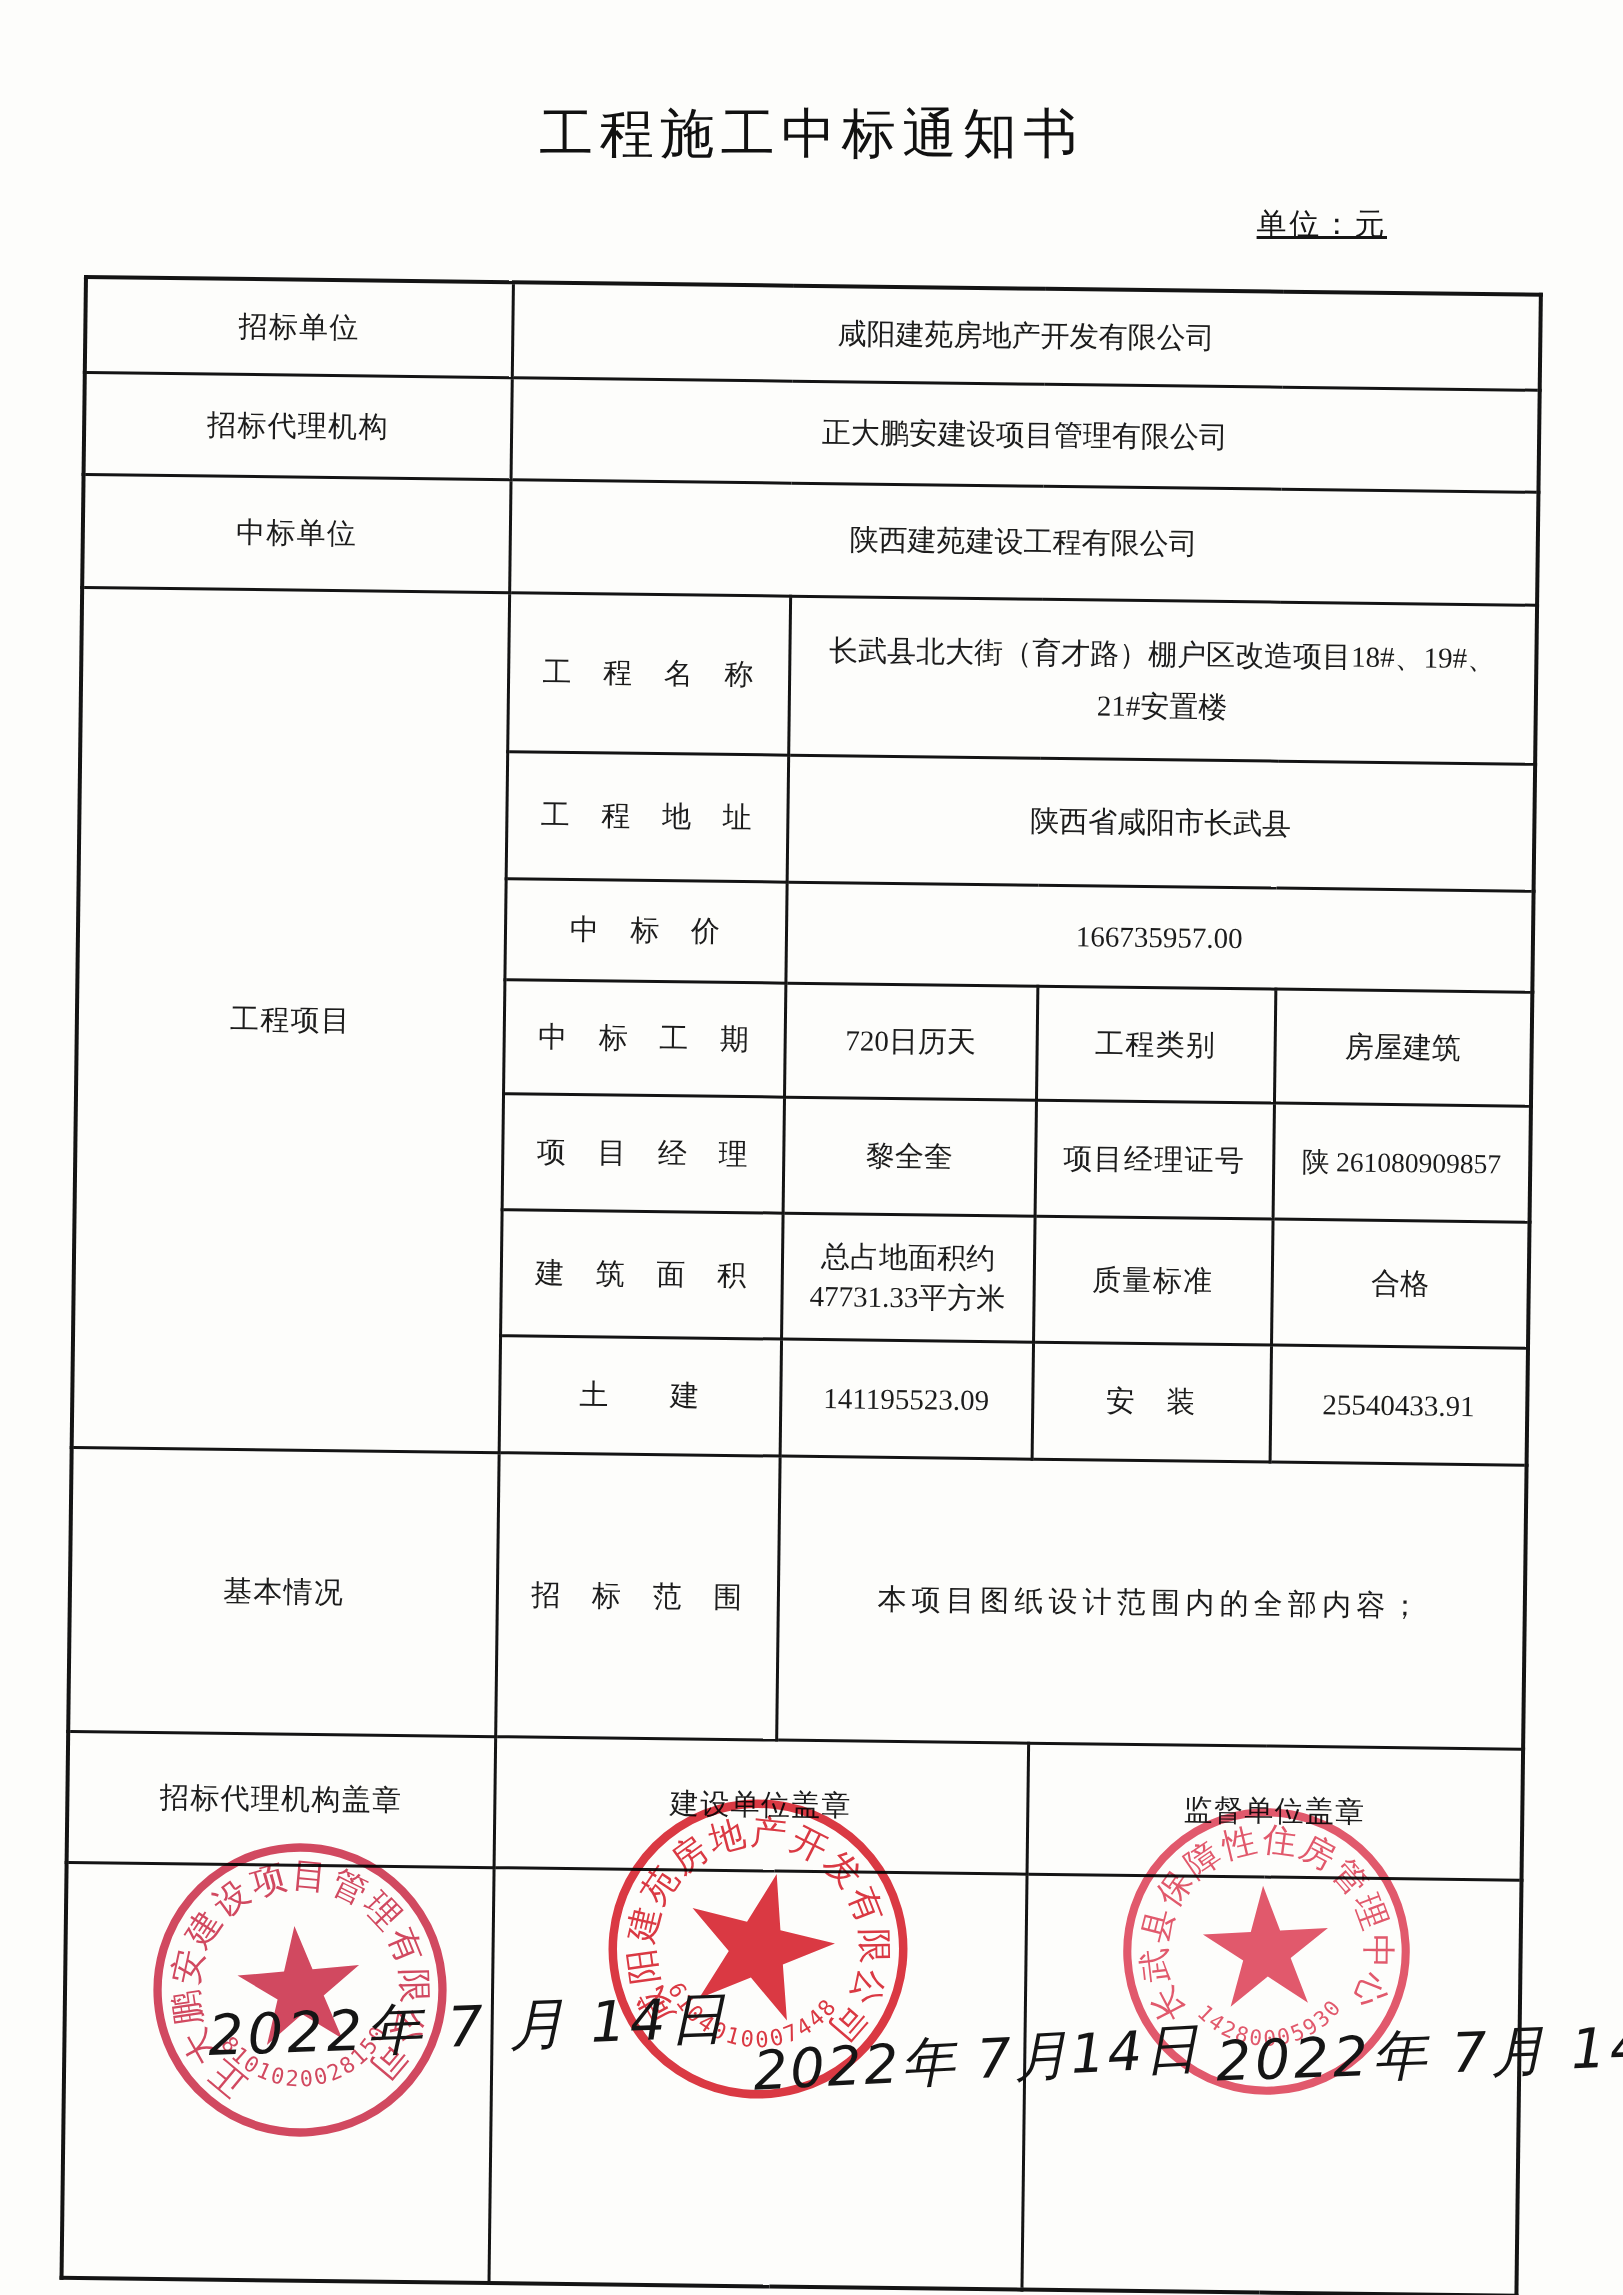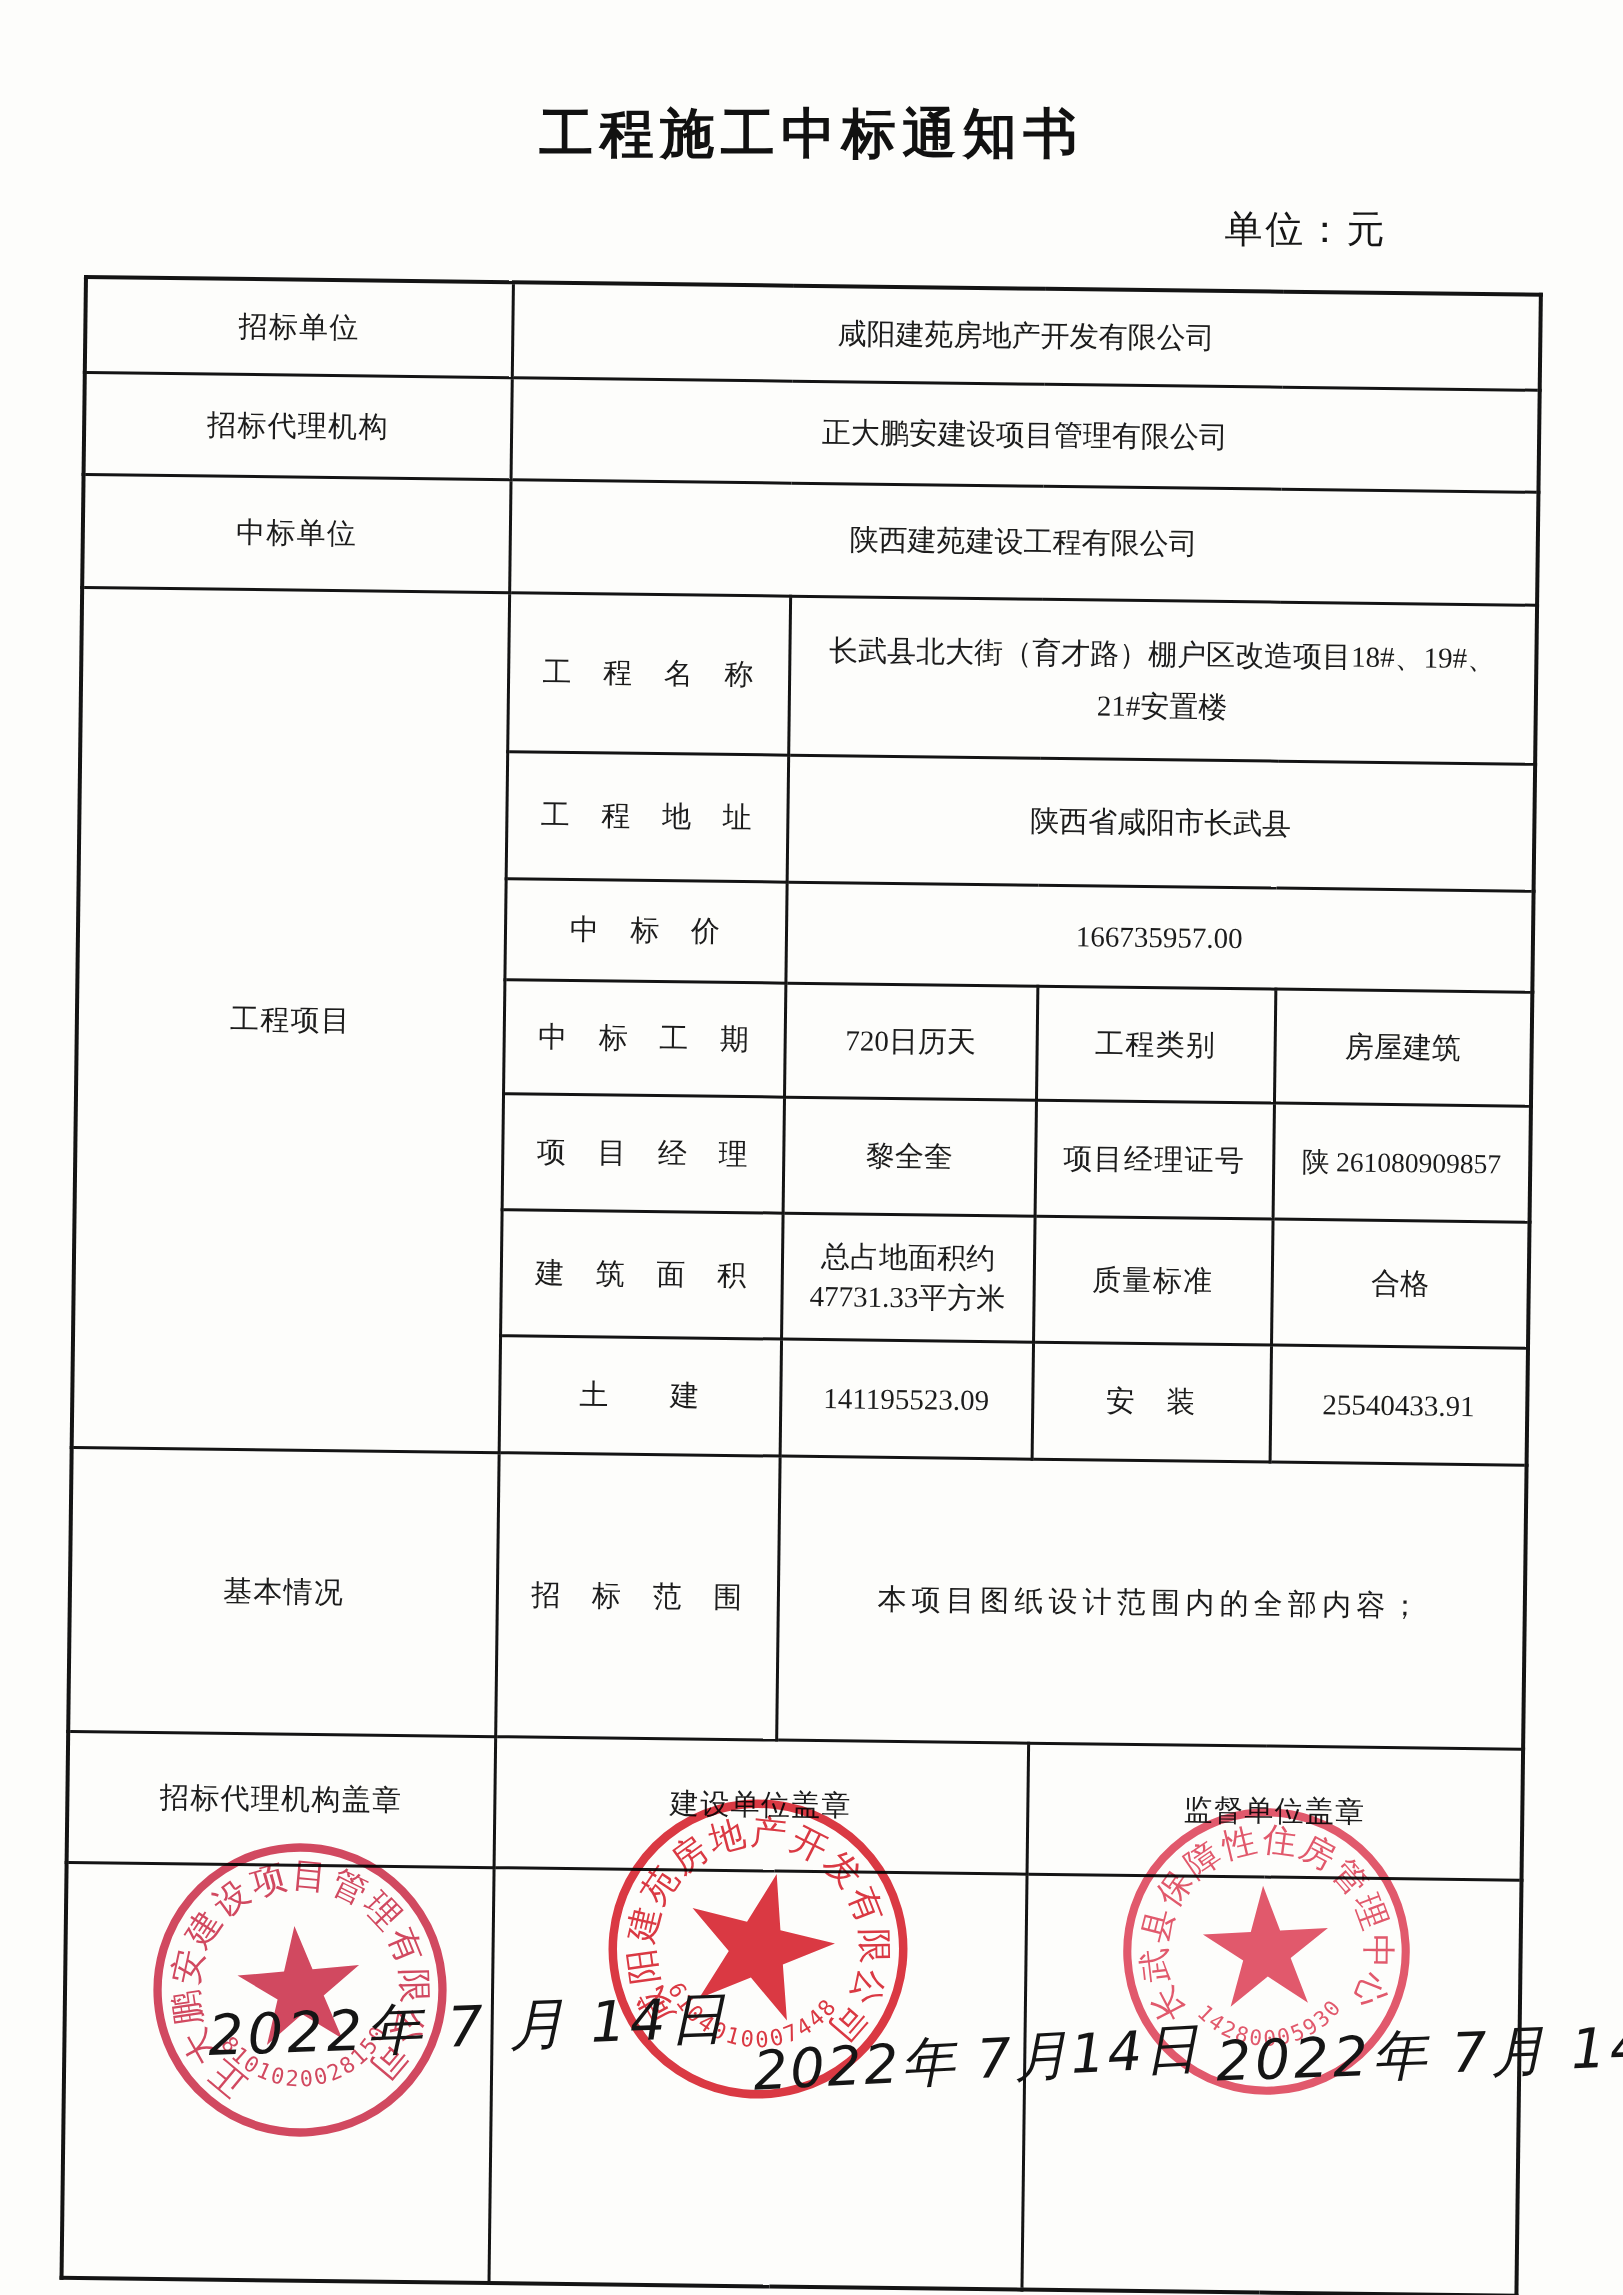--- a/index.html
+++ b/index.html
@@ -1,21 +1,21 @@
 <!DOCTYPE html>
 <html style="font-size:10.5px"><head>
 <meta charset="utf-8">
 <style>
   html,body{margin:0;padding:0;background:#e8e8e8;}
   .page{position:relative;width:1623px;height:2295px;background:#fdfdfb;overflow:hidden;
         font-family:"Liberation Serif","DejaVu Serif",serif;color:#1a1a1a;}
   .title{position:absolute;top:98px;left:0;width:100%;margin:0;text-align:center;
          font-family:"Liberation Sans","DejaVu Sans",sans-serif;
-         font-weight:700;font-size:54px;letter-spacing:6.5px;color:#111;}
-  .unit-note{position:absolute;top:204px;right:236px;font-size:38px;letter-spacing:2.6px;color:#161616;}
+         font-weight:400;font-size:54px;letter-spacing:6.5px;color:#111;}
+  .unit-note{position:absolute;top:204px;right:236px;font-size:30px;letter-spacing:2.6px;color:#161616;text-decoration:underline;}
   .table-wrap{position:absolute;left:84px;top:275px;width:1454px;
               transform:rotate(0.7deg);transform-origin:0 0;}
   table.bid{border-collapse:collapse;table-layout:fixed;width:1454px;
             border:4.6px solid #141414;}
   table.bid td{border:3.3px solid #141414;text-align:center;vertical-align:middle;
                font-size:29px;color:#1c1c1c;padding:0 5.2px;overflow:hidden;}
   td.lbl{font-size:29px;letter-spacing:1.3px;}
   td.val{font-size:29px;}
   .two-line div{line-height:1.35;}
   .val-name{line-height:1.8;padding:0 36px !important;}

